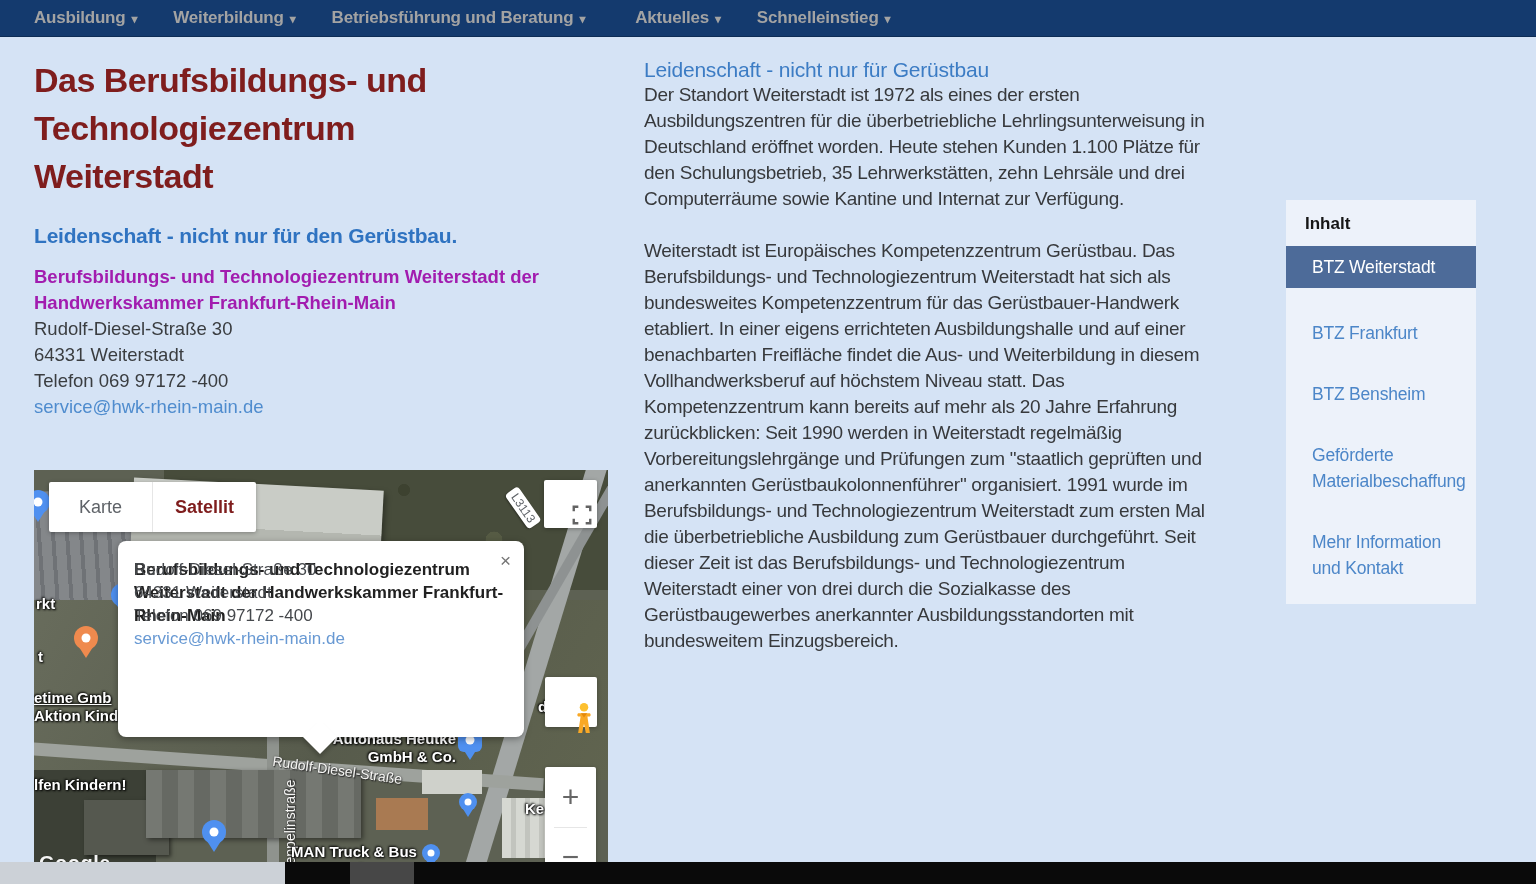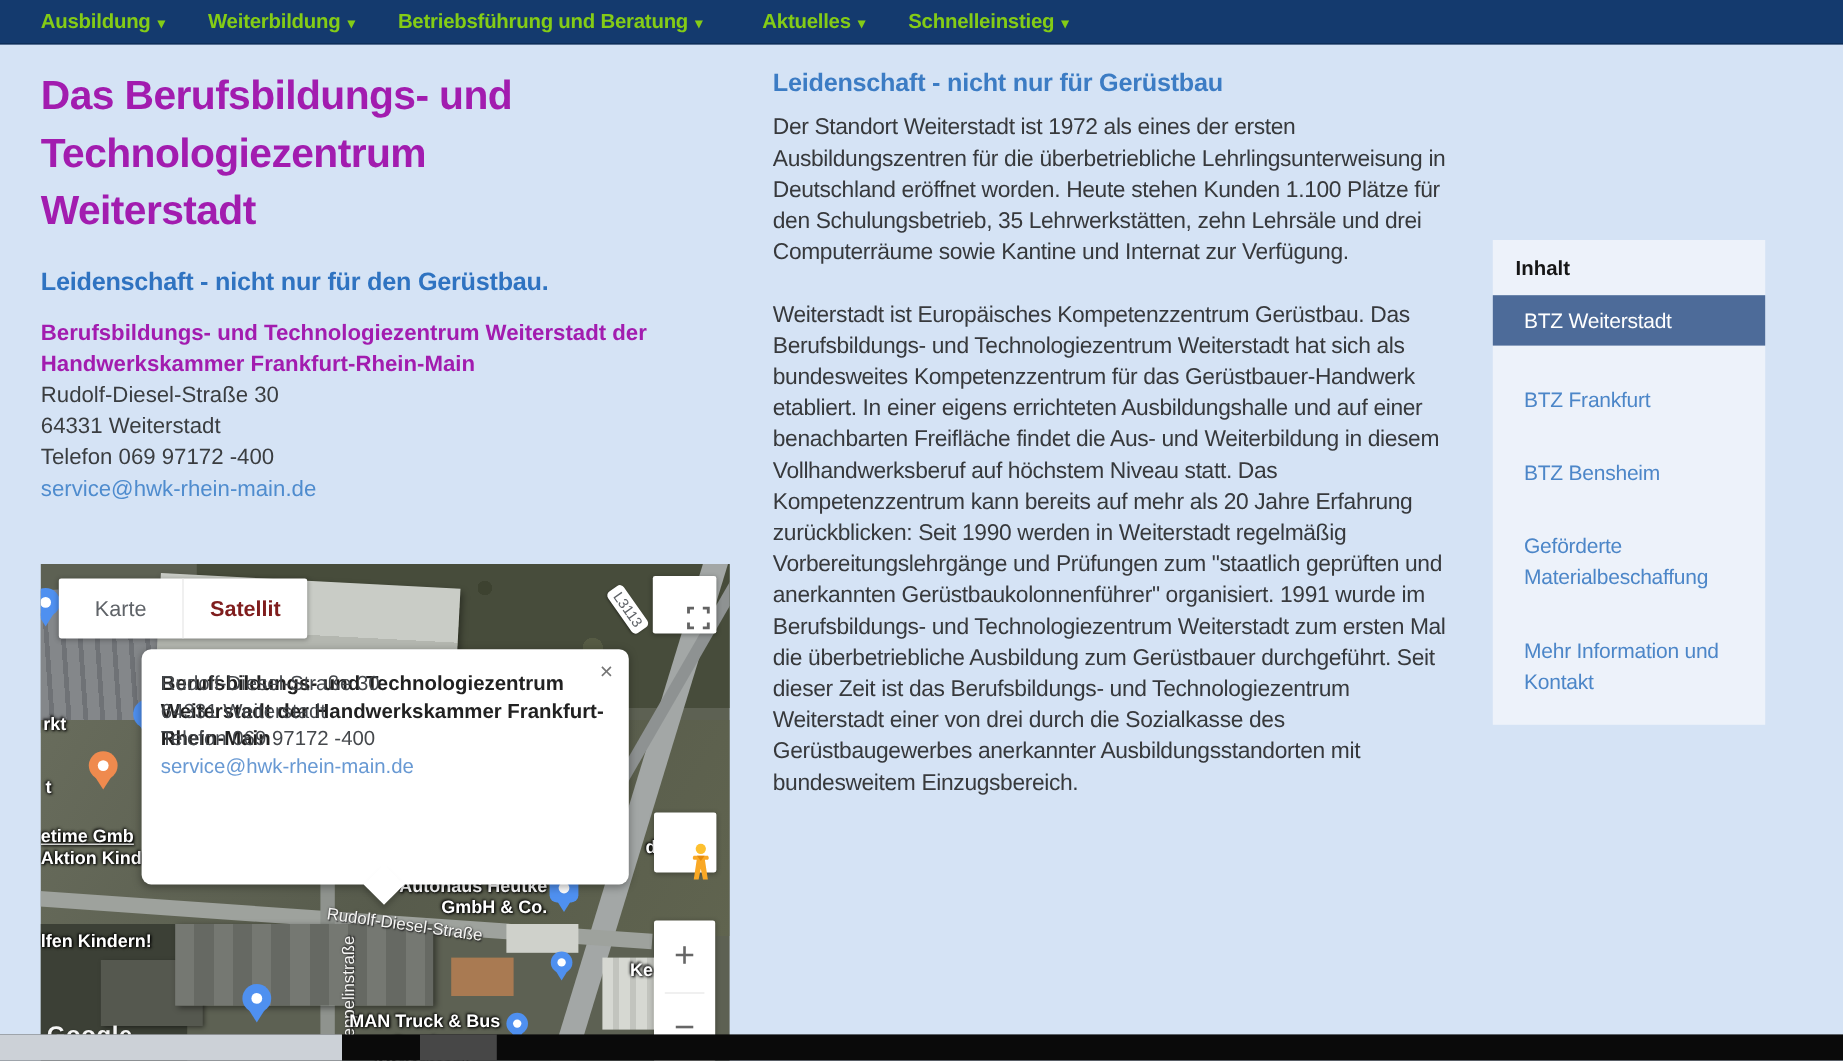--- a/index.html
+++ b/index.html
@@ -11,50 +11,50 @@
     color:#37393c;
   }
 
   
   .topnav {
     position:absolute; left:0; top:0; width:1536px; height:37px;
     background:#143a6e; display:flex; align-items:center;
     padding-left:20px; gap:8px; border-bottom:1px solid #0d2c55;
   }
   .topnav a {
-    color:#84cc16; font-size:17px; font-weight:bold; text-decoration:none;
+    color:#a3a3a3; font-size:17px; font-weight:bold; text-decoration:none;
     padding:0 14px; display:flex; align-items:center; gap:6px; letter-spacing:-0.2px;
     cursor:pointer;
   }
   .topnav .caret { font-size:12px; line-height:1; position:relative; top:1px; }
   .topnav a.wide { margin-right:14px; }
 
   
   .col-left { position:absolute; left:34px; top:37px; width:575px; }
   h1.page-title {
     margin-top:19px;
-    color:#a21caf; font-size:34px; line-height:48px; font-weight:bold;
+    color:#7f1d1d; font-size:34px; line-height:48px; font-weight:bold;
     white-space:pre-line; letter-spacing:-0.5px;
   }
   h2.page-subtitle {
     margin-top:24px; color:#2f73c1; font-size:21px; font-weight:bold; letter-spacing:-0.2px;
   }
   .address { margin-top:16px; font-size:18.5px; line-height:26px; }
   .address .org { font-weight:bold; color:#a21caf; white-space:pre-line; }
   .address .line { color:#3a3d40; }
   a.mail-link { color:#4f8cce; text-decoration:none; cursor:pointer; }
 
   
   .col-right { position:absolute; left:644px; top:58px; width:576px; }
-  h3.article-heading { color:#3c7cc4; font-size:21px; font-weight:bold; margin-bottom:12px; letter-spacing:-0.2px; }
+  h3.article-heading { color:#3c7cc4; font-size:21px; font-weight:normal; letter-spacing:-0.2px; }
   .article p { font-size:19px; line-height:26px; color:#37393c; margin-bottom:26px; letter-spacing:-0.3px; }
 
   
   .sidebar {
-    position:absolute; left:1244px; top:200px; width:227px;
+    position:absolute; left:1286px; top:200px; width:190px;
     background:#edf2fa; padding-bottom:14px;
   }
   .sidebar .sb-title { font-size:17px; font-weight:bold; color:#161616; padding:14px 0 12px 19px; }
   .sidebar .sb-item {
     display:block; font-size:17.5px; color:#4c86c8; text-decoration:none;
     padding:26px 12px 9px 26px; line-height:26px; cursor:pointer; letter-spacing:-0.2px;
   }
   .sidebar .sb-item.active {
     background:#4d6b99; color:#ffffff; padding-top:8px; padding-bottom:8px; margin-bottom:6px;
   }

